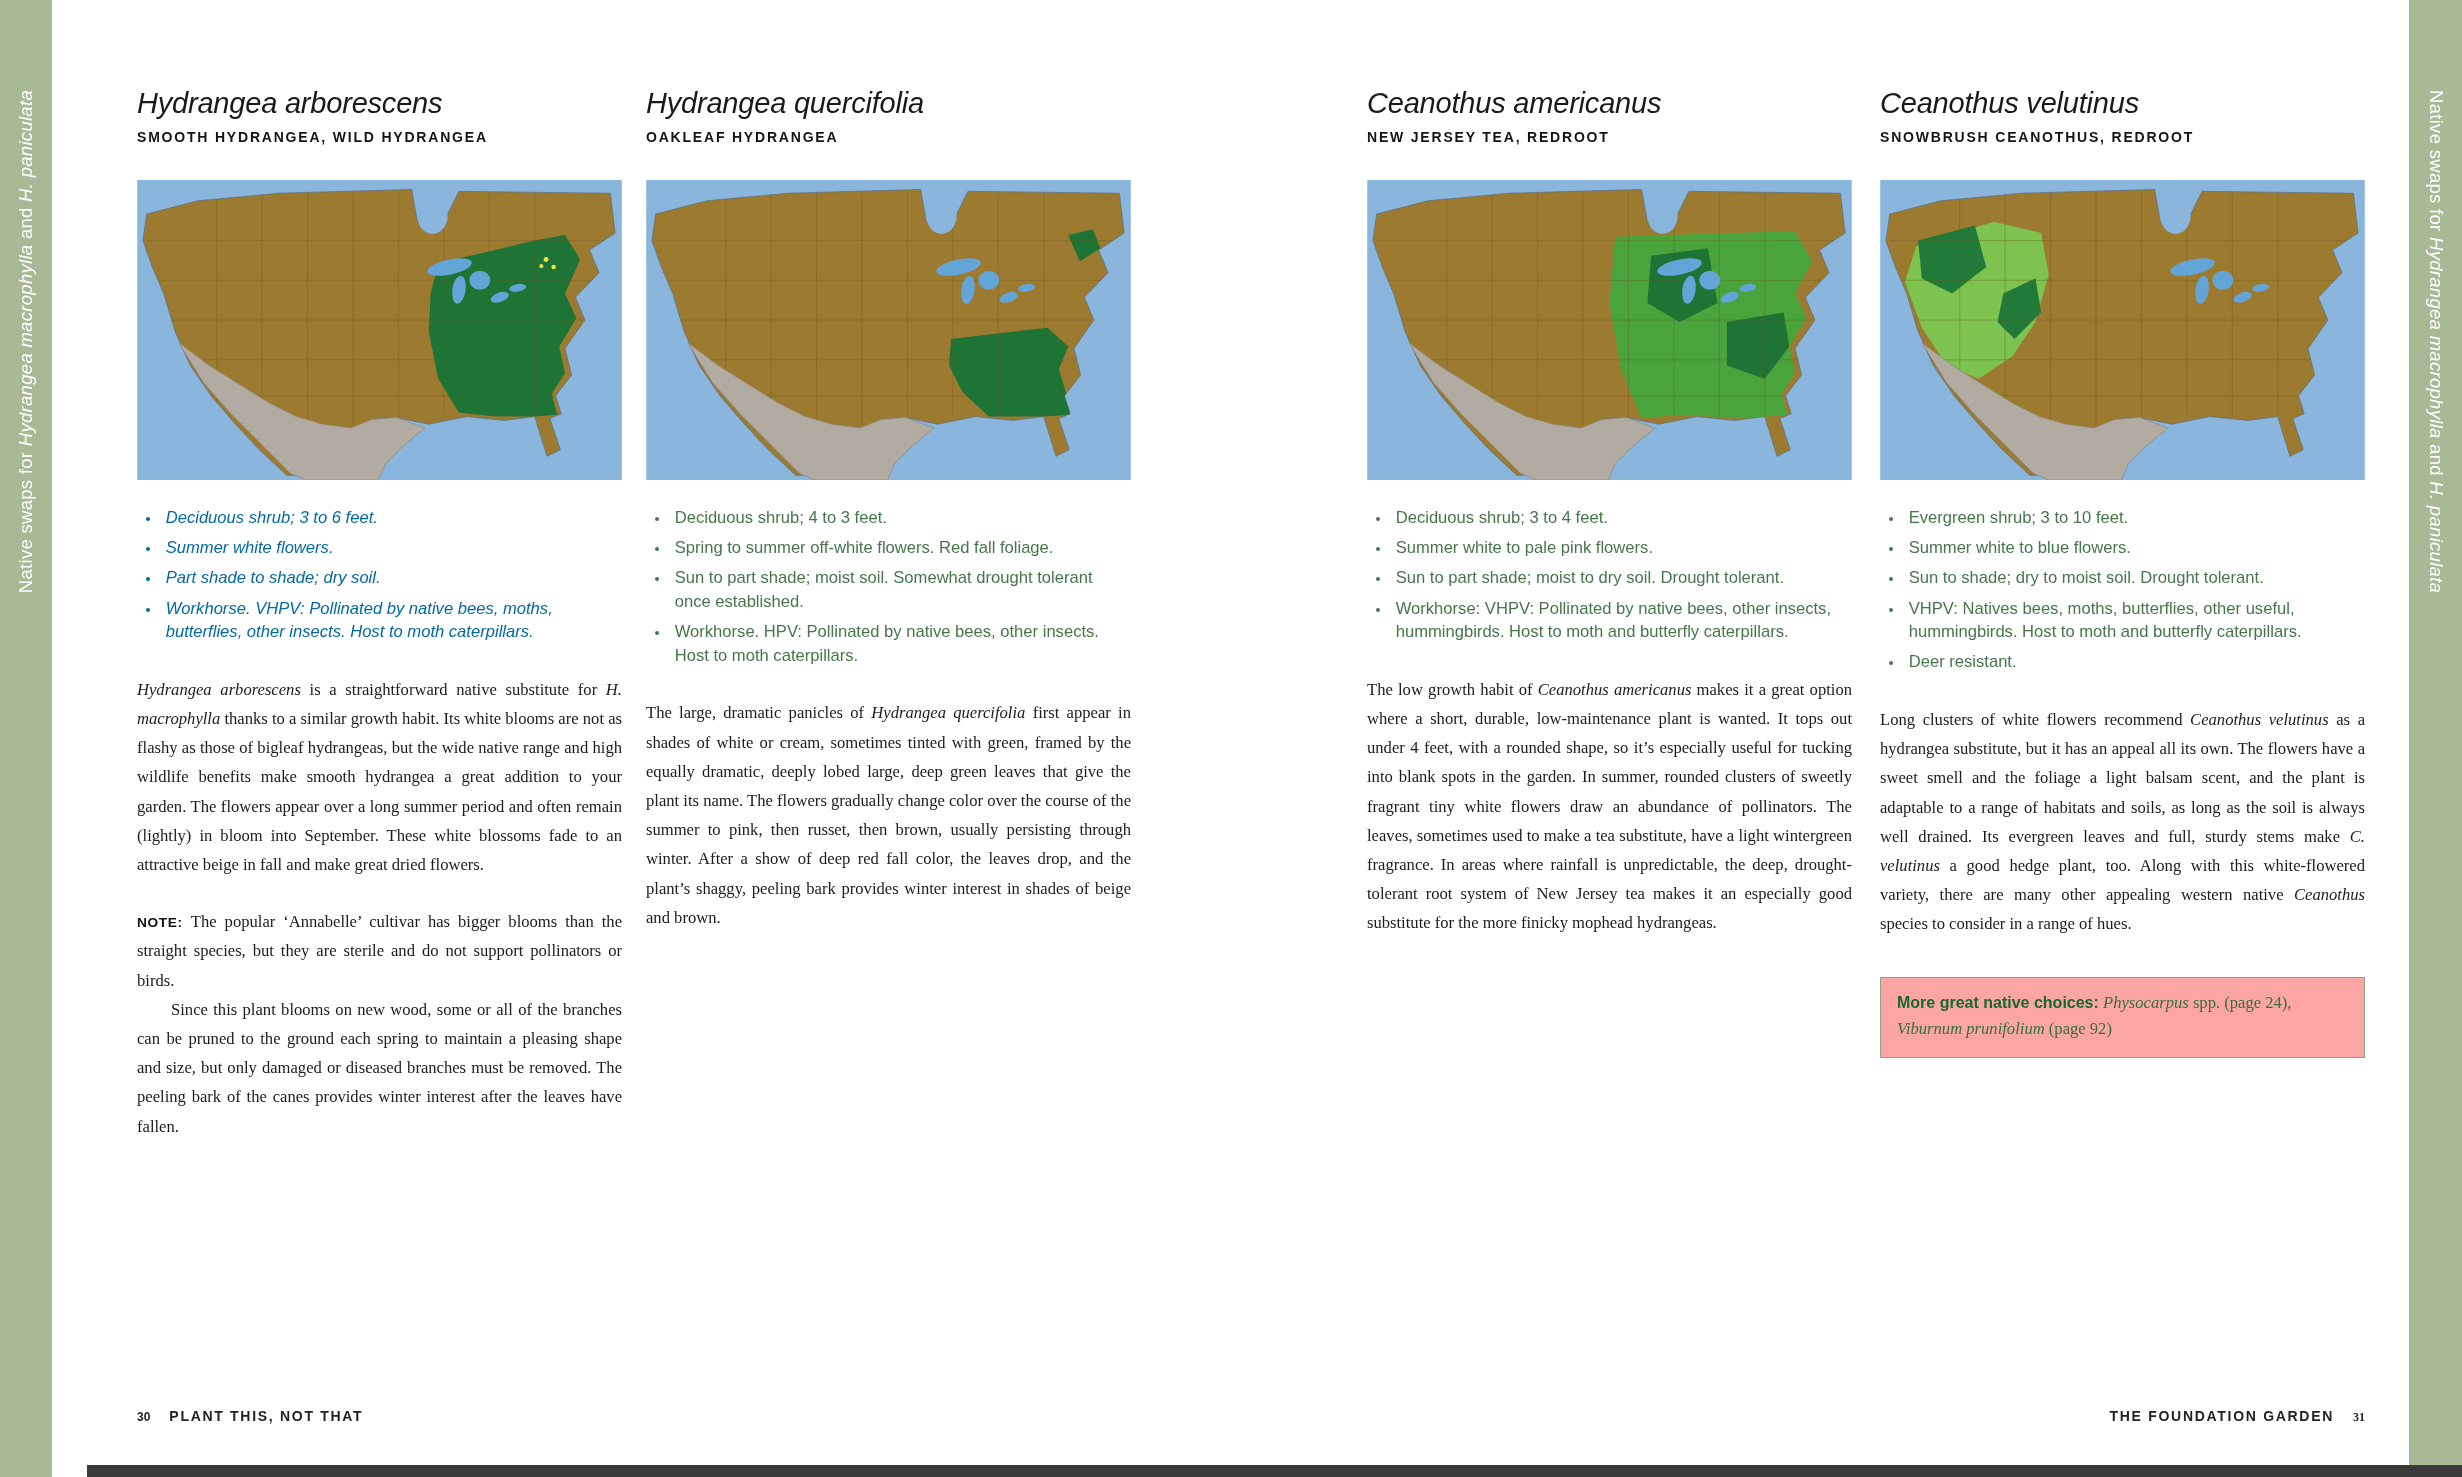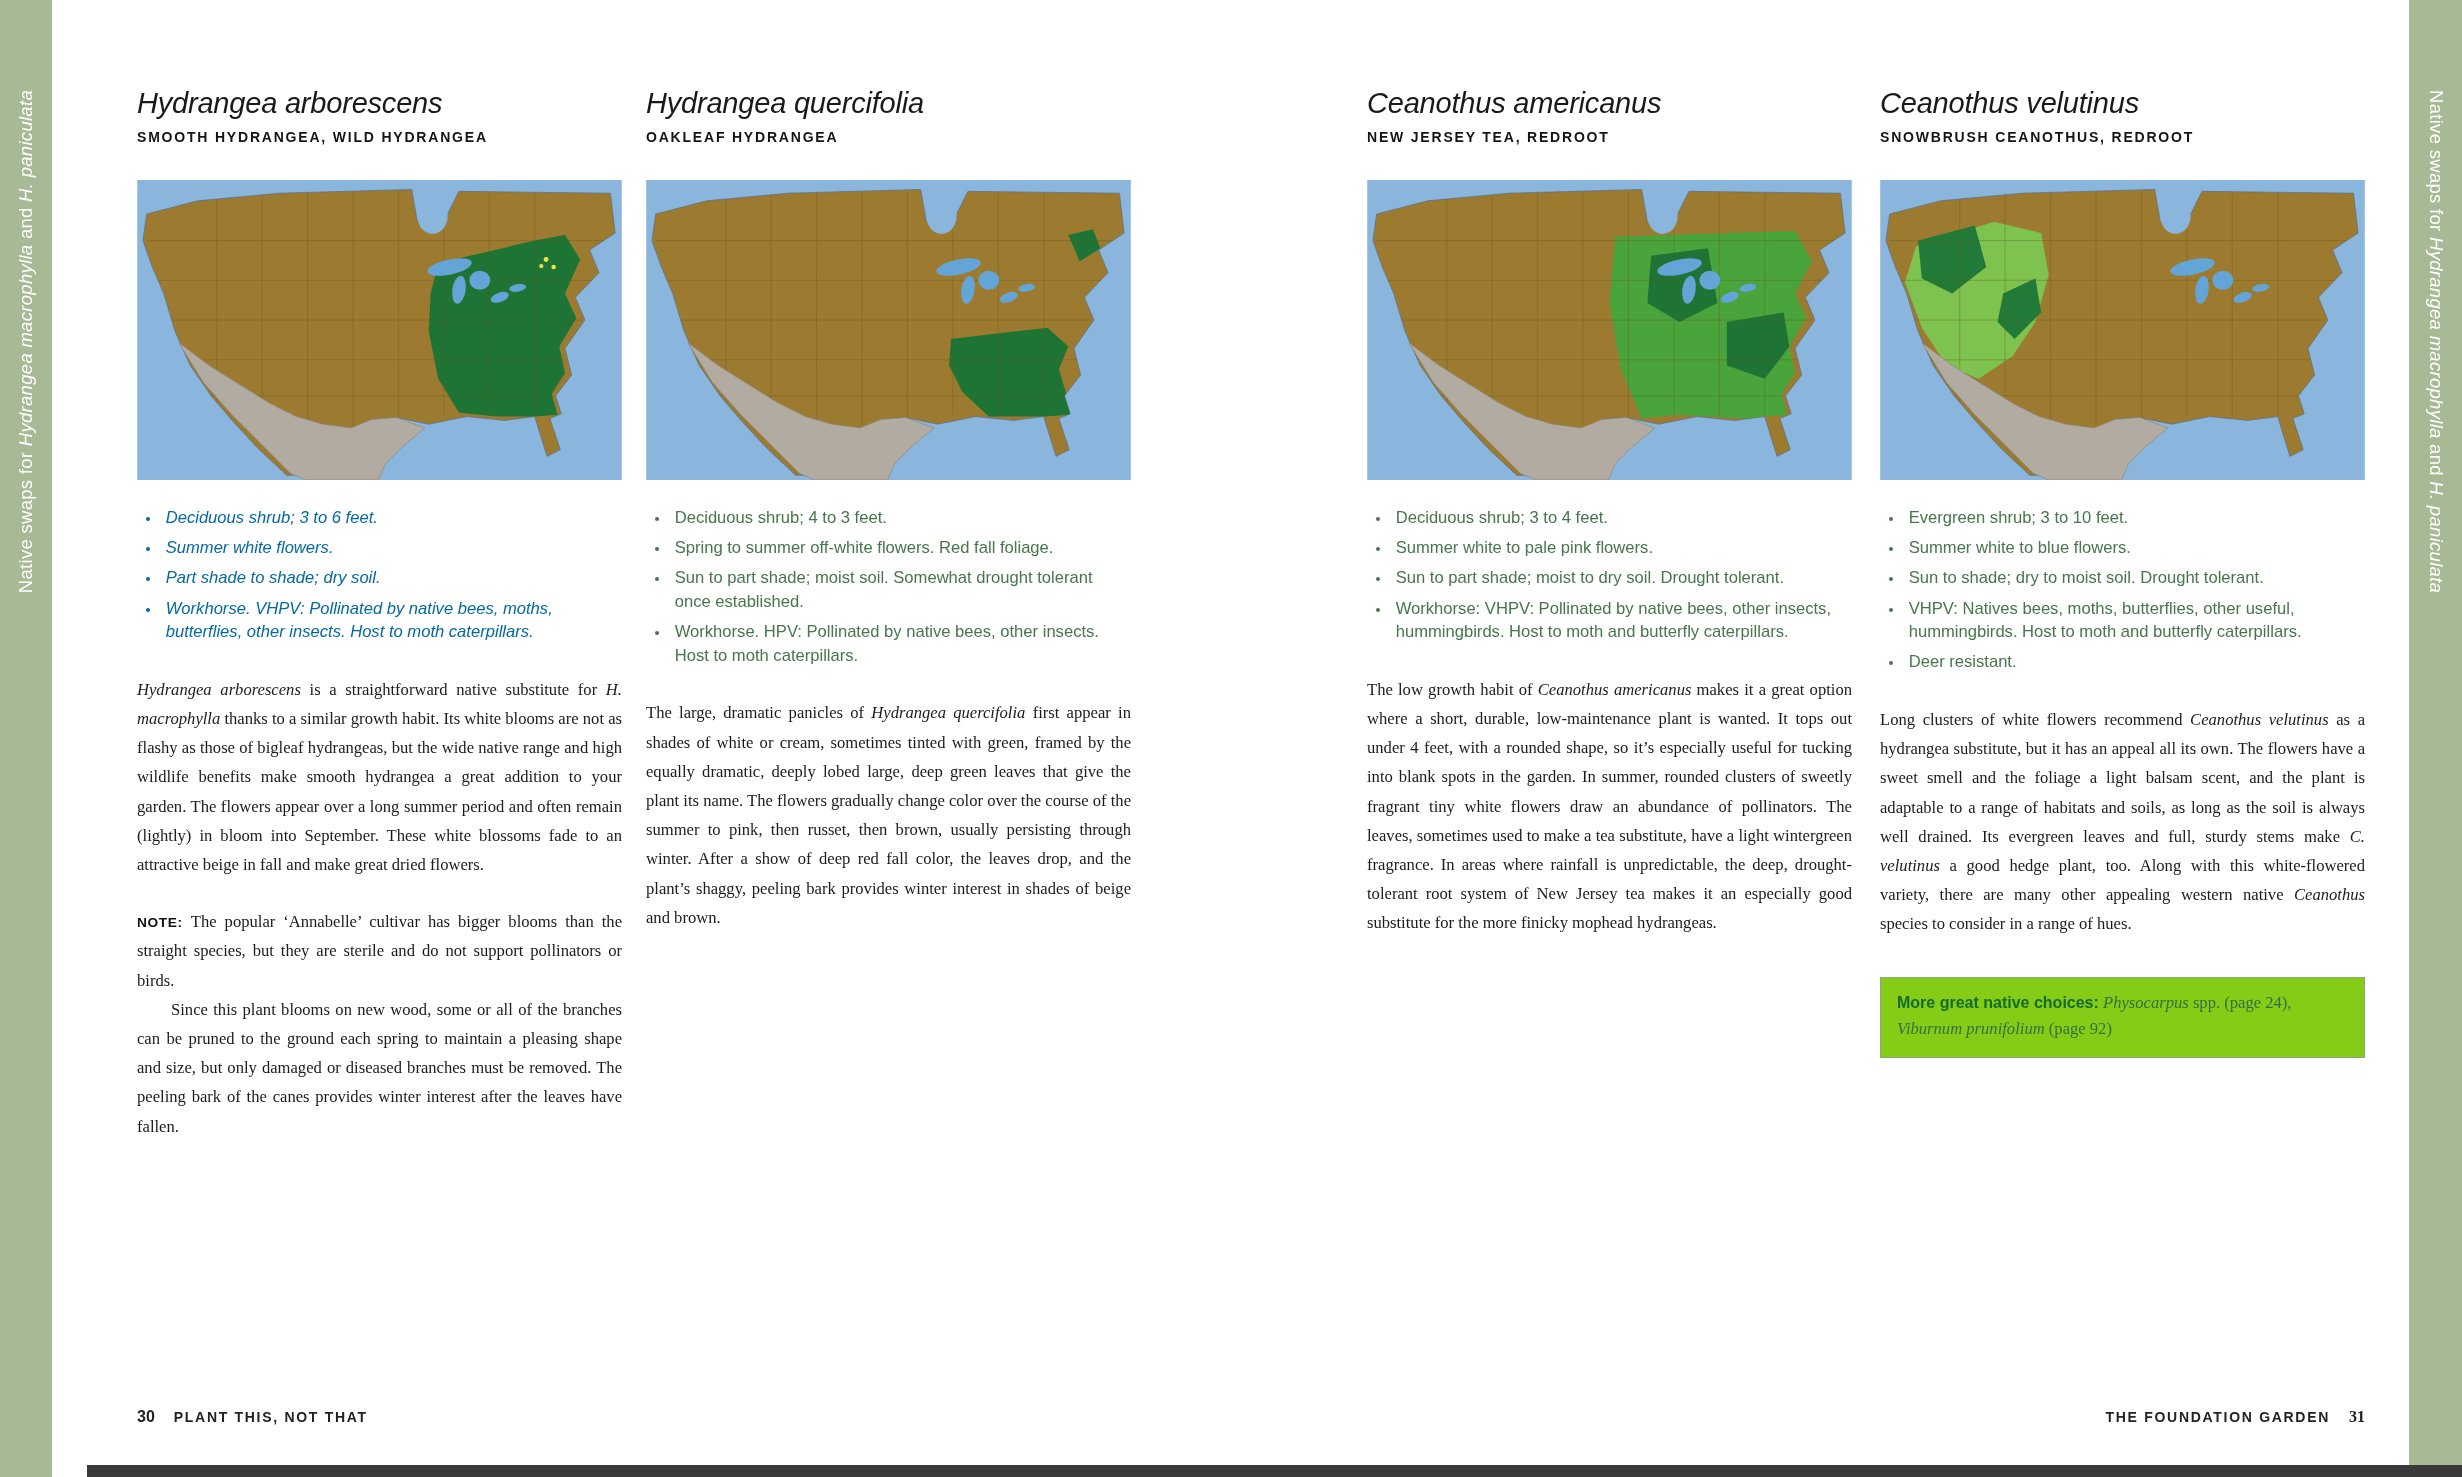--- a/index.html
+++ b/index.html
@@ -50,21 +50,21 @@
     border:1.4px solid;padding:12.3px 16px 14px;
     font-family:"Liberation Serif","DejaVu Serif",serif;
     font-size:16.6px;line-height:1.6;text-align:left;
   }
   .more-box .box-label{
     font-family:"Liberation Sans",sans-serif;font-weight:700;font-size:16px;
   }
   .footer{position:absolute;top:1408px;display:flex;align-items:baseline;color:#222;}
   .footer-left{left:137px;}
   .footer-right{left:1880px;width:485px;justify-content:flex-end;}
-  .pg-num{font-weight:700;font-size:16px;}
+  .pg-num{font-weight:700;font-size:12px;}
   .pg-label{font-weight:700;font-size:14px;letter-spacing:1.7px;}
   .footer-left .pg-label{margin-left:19px;}
   .footer-right .pg-num{margin-left:19px;font-family:Liberation Serif, serif;}
   .bottom-bar{position:absolute;left:87px;right:0;bottom:0;height:12.3px;z-index:6;}
 </style>
 </head>
 <body>
 
 <aside class="sidebar sidebar-left" style="background: rgb(167, 186, 149);">
   <div class="sidebar-text">
@@ -282,21 +282,21 @@
     </svg>
   </figure>
   <ul class="bullets" style="color: rgb(71, 118, 75);">
       <li>Evergreen shrub; 3 to 10 feet.</li>
       <li>Summer white to blue flowers.</li>
       <li>Sun to shade; dry to moist soil. Drought tolerant.</li>
       <li>VHPV: Natives bees, moths, butterflies, other useful, hummingbirds. Host to moth and butterfly caterpillars.</li>
       <li>Deer resistant.</li>
     </ul>
   <p class="body-text"><span>Long clusters of white flowers recommend </span><span class="it">Ceanothus velutinus</span><span> as a hydrangea substitute, but it has an appeal all its own. The flowers have a sweet smell and the foliage a light balsam scent, and the plant is adaptable to a range of habitats and soils, as long as the soil is always well drained. Its evergreen leaves and full, sturdy stems make </span><span class="it">C. velutinus</span><span> a good hedge plant, too. Along with this white-flowered variety, there are many other appealing western native </span><span class="it">Ceanothus</span><span> species to consider in a range of hues.</span></p>
-  <div class="more-box" style="background: #84cc16; border-color: rgb(138, 165, 132); color: rgb(52, 112, 63);">
+  <div class="more-box" style="background: #fca5a5; border-color: rgb(138, 165, 132); color: rgb(52, 112, 63);">
     <span class="box-label" style="color: rgb(21, 106, 44);">More great native choices:</span><span><span> </span><span class="it">Physocarpus</span><span> spp. (page 24), </span><span class="it">Viburnum prunifolium</span><span> (page 92)</span></span>
   </div>
 </section>
 
 <div class="footer footer-left">
   <span class="pg-num">30</span>
   <span class="pg-label">PLANT THIS, NOT THAT</span>
 </div>
 <div class="footer footer-right">
   <span class="pg-label">THE FOUNDATION GARDEN</span>

